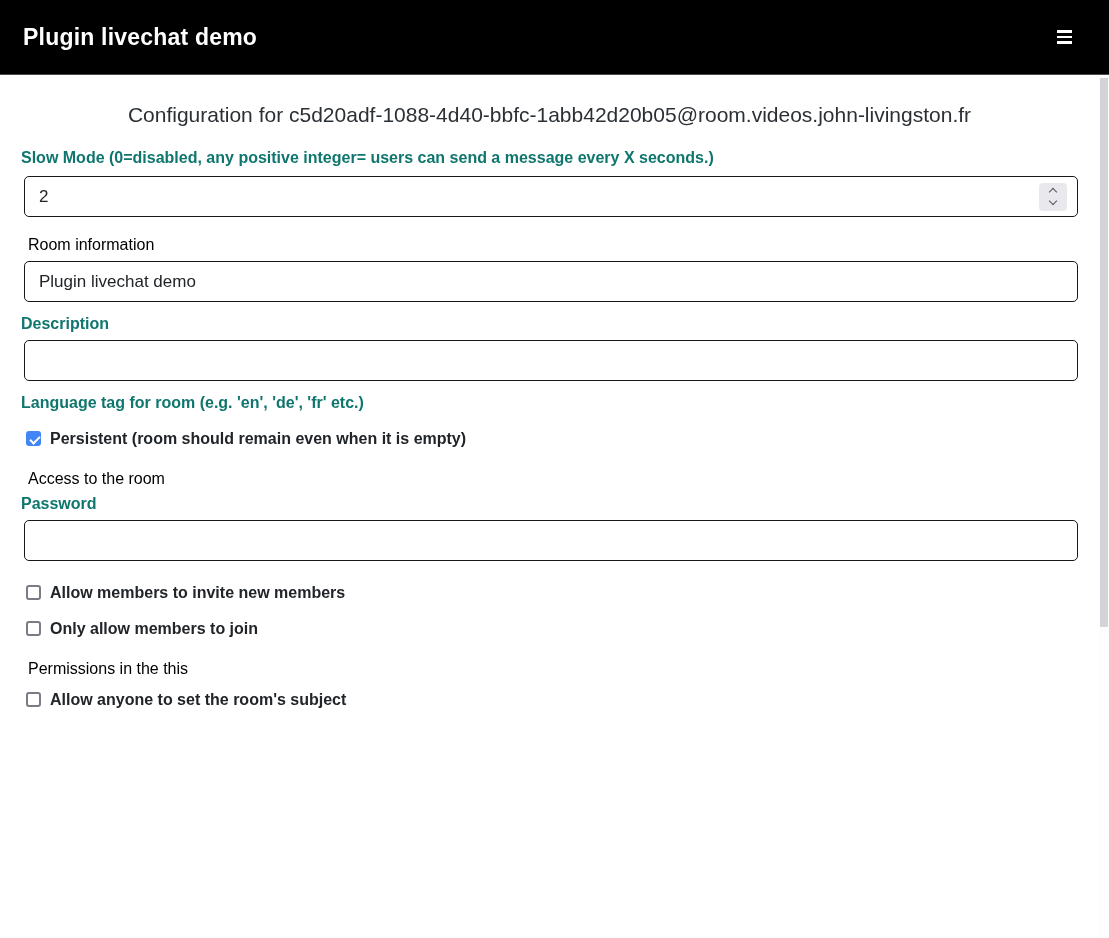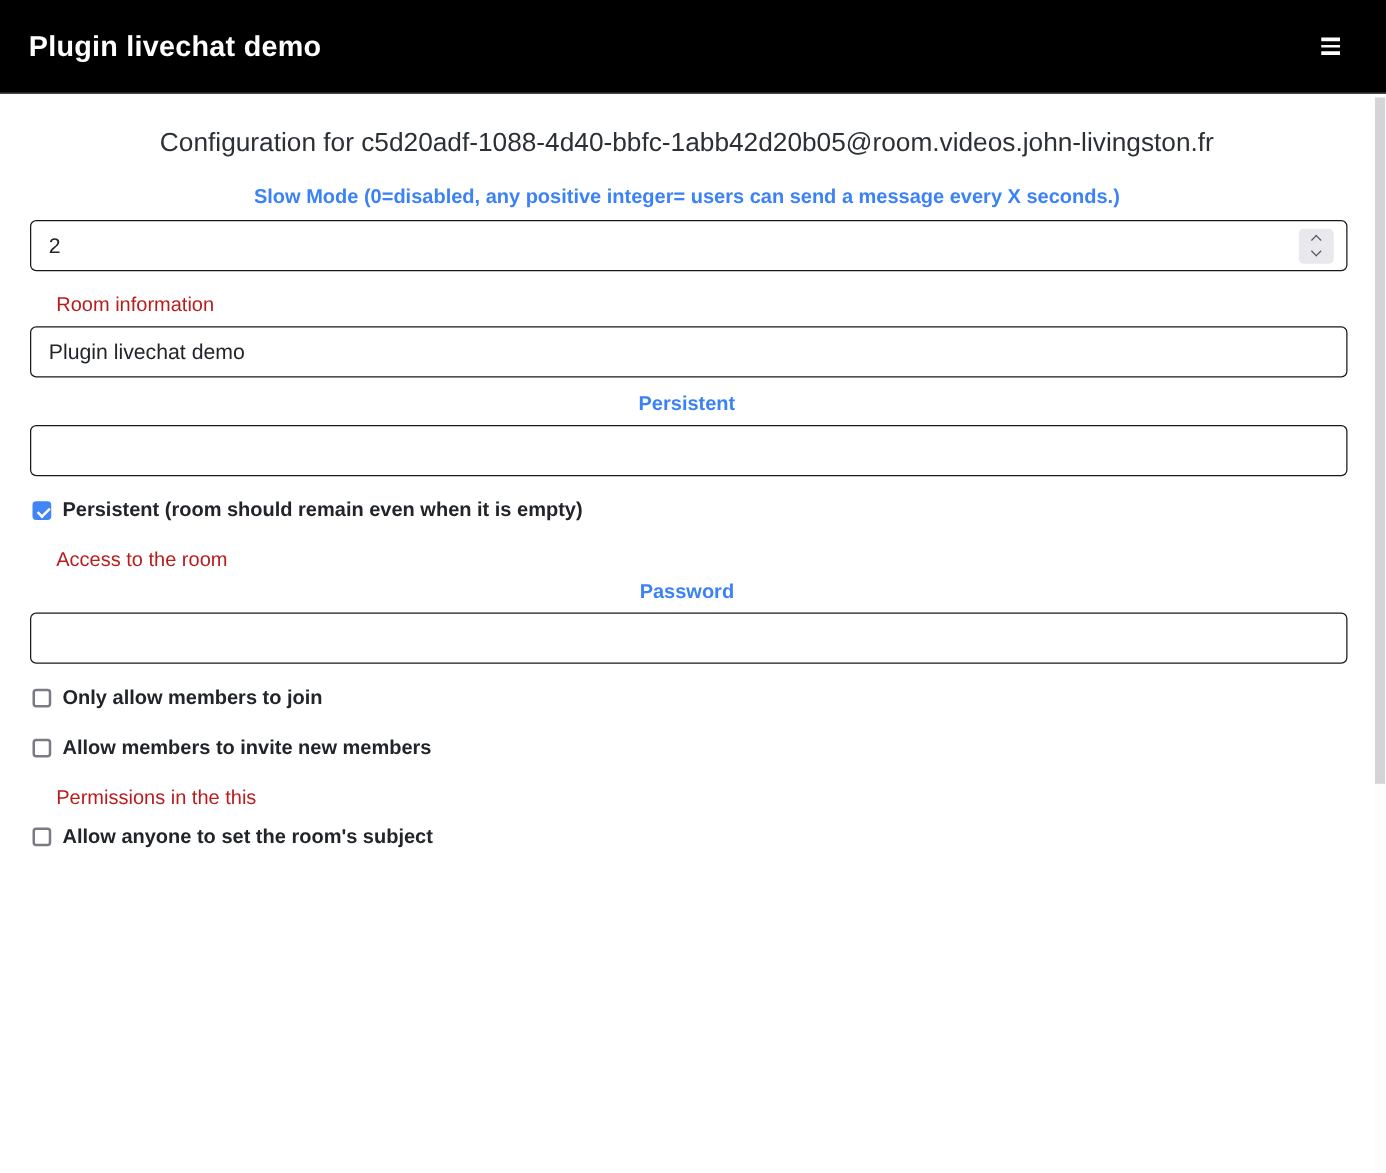--- a/index.html
+++ b/index.html
@@ -40,25 +40,25 @@
     line-height:26px;
   }
 
   .form-intro {
     margin-top:33px; padding-left:7px;
     font-size:16px; line-height:19px; color:#212529;
   }
 
   .field-label {
     display:block;
-    font-size:16px; line-height:16px; font-weight:700; color:#3b82f6;text-align:center;
+    font-size:16px; line-height:16px; font-weight:700; color:#0f766e;
   }
   .legend {
     padding-left:7px;
-    font-size:16px; line-height:16px; font-weight:400; color:#b91c1c;margin-left:17px;
+    font-size:16px; line-height:16px; font-weight:400; color:#000000;
   }
 
   .input-wrap { position:relative; margin-left:3px; }
   .text-input {
     display:block; width:1054px; height:41px;
     border:1.5px solid #16181b; border-radius:5px;
     background:#ffffff;
     padding:0 14px; font-size:17px; color:#212529;
     font-family:"Liberation Sans", sans-serif;
     outline:none;
@@ -140,47 +140,48 @@
         <span class="chev down"></span>
       </span>
     </div>
 
     <div class="legend mt-room-legend">Room information</div>
 
     <div class="input-wrap mt-title-input">
       <input class="text-input" type="text" value="Plugin livechat demo" style="">
     </div>
 
-    <label class="field-label mt-desc-label">Persistent</label>
+    <label class="field-label mt-desc-label">Description</label>
     <div class="input-wrap mt-desc-input">
       <input class="text-input" type="text" value="" style="">
     </div>
 
+    <label class="field-label mt-lang-label">Language tag for room (e.g. 'en', 'de', 'fr' etc.)</label>
 
     <div class="check-row mt-persistent">
       <span class="checkbox checked"></span>
       <span class="check-label">Persistent (room should remain even when it is empty)</span>
     </div>
 
 
     <div class="legend mt-access-legend">Access to the room</div>
 
     <label class="field-label mt-password-label">Password</label>
     <div class="input-wrap mt-password-input">
       <input class="text-input" type="text" value="" style="">
     </div>
 
+    <div class="check-row mt-invite">
+      <span class="checkbox"></span>
+      <span class="check-label">Allow members to invite new members</span>
+    </div>
+
     <div class="check-row mt-members">
       <span class="checkbox"></span>
       <span class="check-label">Only allow members to join</span>
-    </div>
-
-    <div class="check-row mt-invite">
-      <span class="checkbox"></span>
-      <span class="check-label">Allow members to invite new members</span>
     </div>
 
     <div class="legend mt-perm-legend">Permissions in the this</div>
 
     <div class="check-row mt-subject">
       <span class="checkbox"></span>
       <span class="check-label">Allow anyone to set the room's subject</span>
     </div>
 
   </form>

